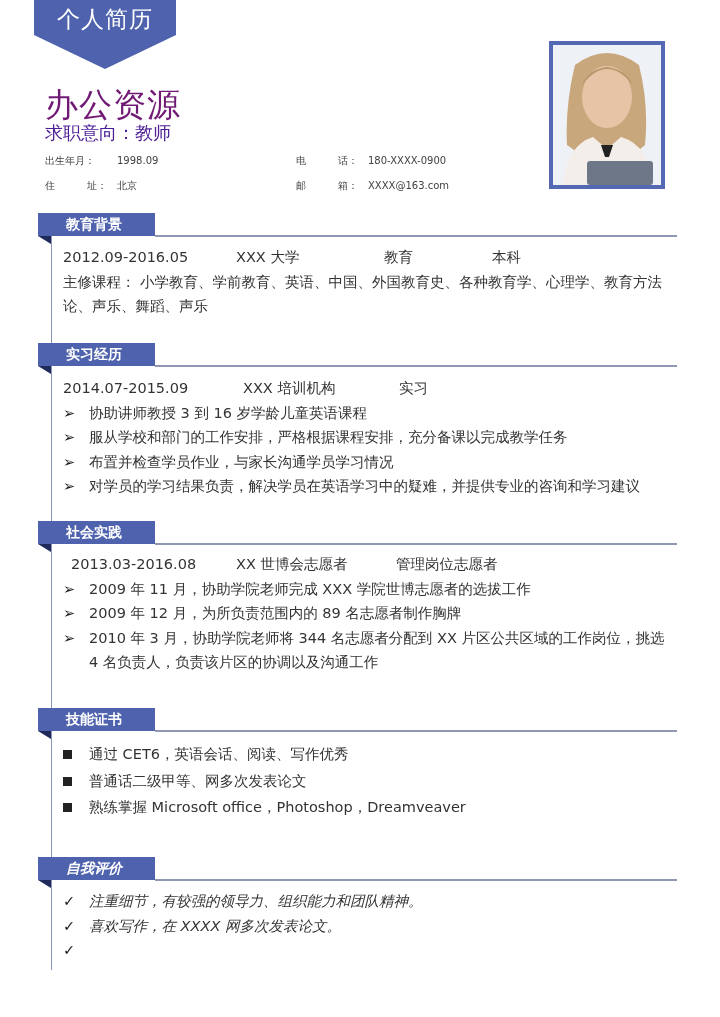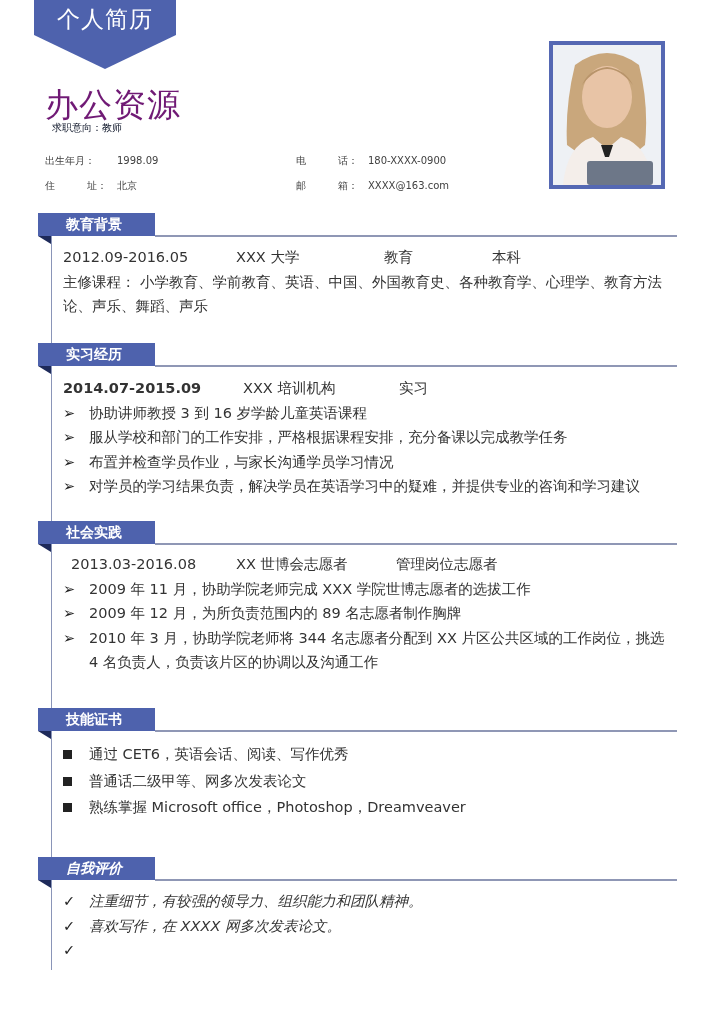--- a/index.html
+++ b/index.html
@@ -4,21 +4,21 @@
 <style>
   * { box-sizing: border-box; margin: 0; padding: 0; }
   html, body { width: 720px; height: 1017px; background: #ffffff; overflow: hidden; }
   body { position: relative; font-family: "DejaVu Sans", "Liberation Sans", sans-serif; color: #333333; }
 
   .banner { position: absolute; left: 34px; top: 0; width: 142px; height: 70px; }
   .banner svg { position: absolute; left: 0; top: 0; }
   .banner-title { position: absolute; left: 0; top: 4px; width: 142px; text-align: center; color: #ffffff; font-size: 23px; letter-spacing: 1px; }
 
   .name { position: absolute; left: 45px; top: 83px; font-size: 33px; color: #701a75; letter-spacing: 1px; }
-  .job { position: absolute; left: 52px; top: 121px; font-size: 10px; color: #0f172a; }
+  .job { position: absolute; left: 45px; top: 121px; font-size: 18px; color: #4c1d95; }
 
   .info { position: absolute; font-size: 10px; color: #404040; white-space: nowrap; }
   .info .lbl { display: inline-block; }
   .lbl-4 { width: 72px; }
   .lbl-sp { display: inline-block; width: 72px; }
   .lbl-sp span:first-child { display: inline-block; width: 42px; }
 
   .photo { position: absolute; left: 549px; top: 41px; width: 116px; height: 148px; border: 4px solid #5568b3; background: #eef0f4; overflow: hidden; }
 
   .vline { position: absolute; left: 51px; top: 236px; width: 1px; height: 734px; background: #8a95b8; }
@@ -94,21 +94,21 @@
 </div>
 
 <div class="section" style="top:343px;">
   <div class="sec-head">
     <div class="sec-tab">实习经历</div>
     <div class="sec-fold"></div>
     <div class="sec-rule"></div>
   </div>
   <div class="sec-body" style="padding-top:9px;">
     <div class="row">
-      <span style="left:0;font-weight:bold;">2014.07-2015.09</span>
+      <span style="left:0;">2014.07-2015.09</span>
       <span style="left:180px;">XXX 培训机构</span>
       <span style="left:336px;">实习</span>
     </div>
     <div class="bullet"><span class="mk">➢</span><span>协助讲师教授 3 到 16 岁学龄儿童英语课程</span></div>
     <div class="bullet"><span class="mk">➢</span><span>服从学校和部门的工作安排，严格根据课程安排，充分备课以完成教学任务</span></div>
     <div class="bullet"><span class="mk">➢</span><span>布置并检查学员作业，与家长沟通学员学习情况</span></div>
     <div class="bullet"><span class="mk">➢</span><span>对学员的学习结果负责，解决学员在英语学习中的疑难，并提供专业的咨询和学习建议</span></div>
   </div>
 </div>
 

